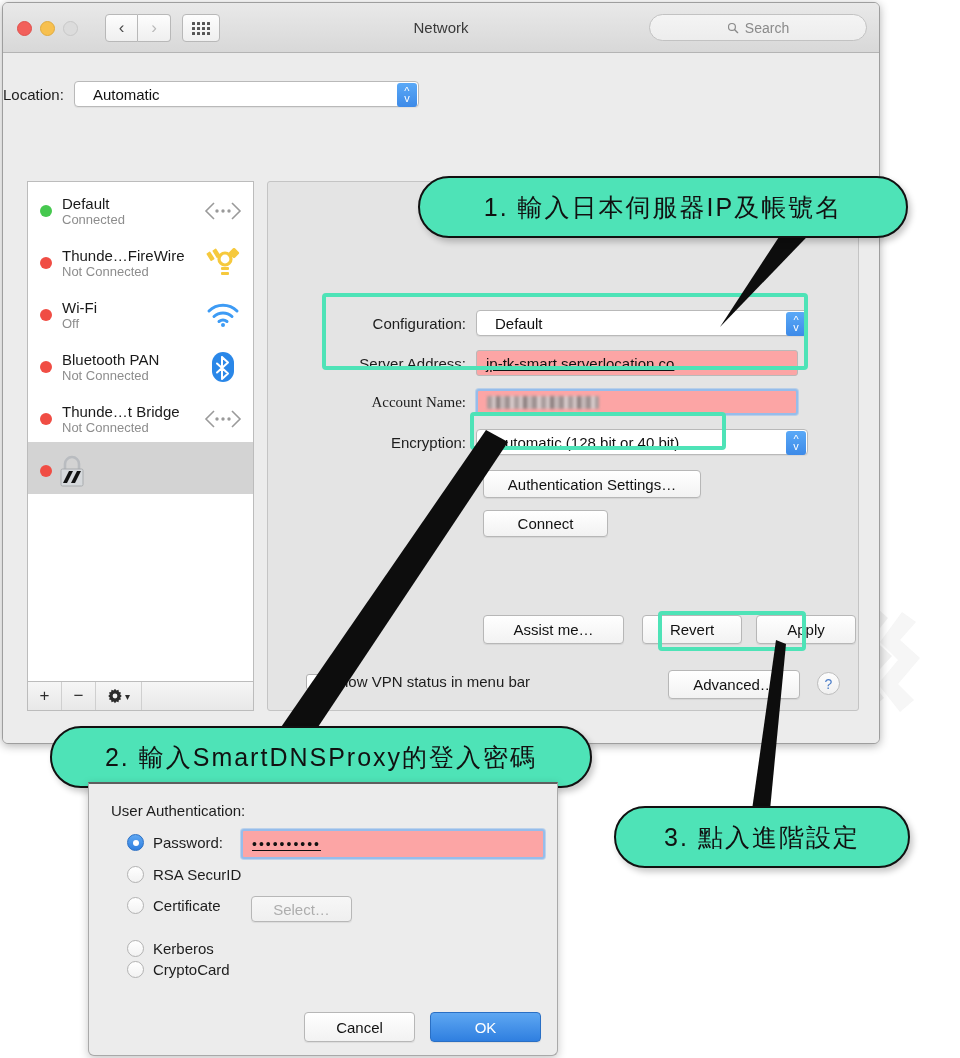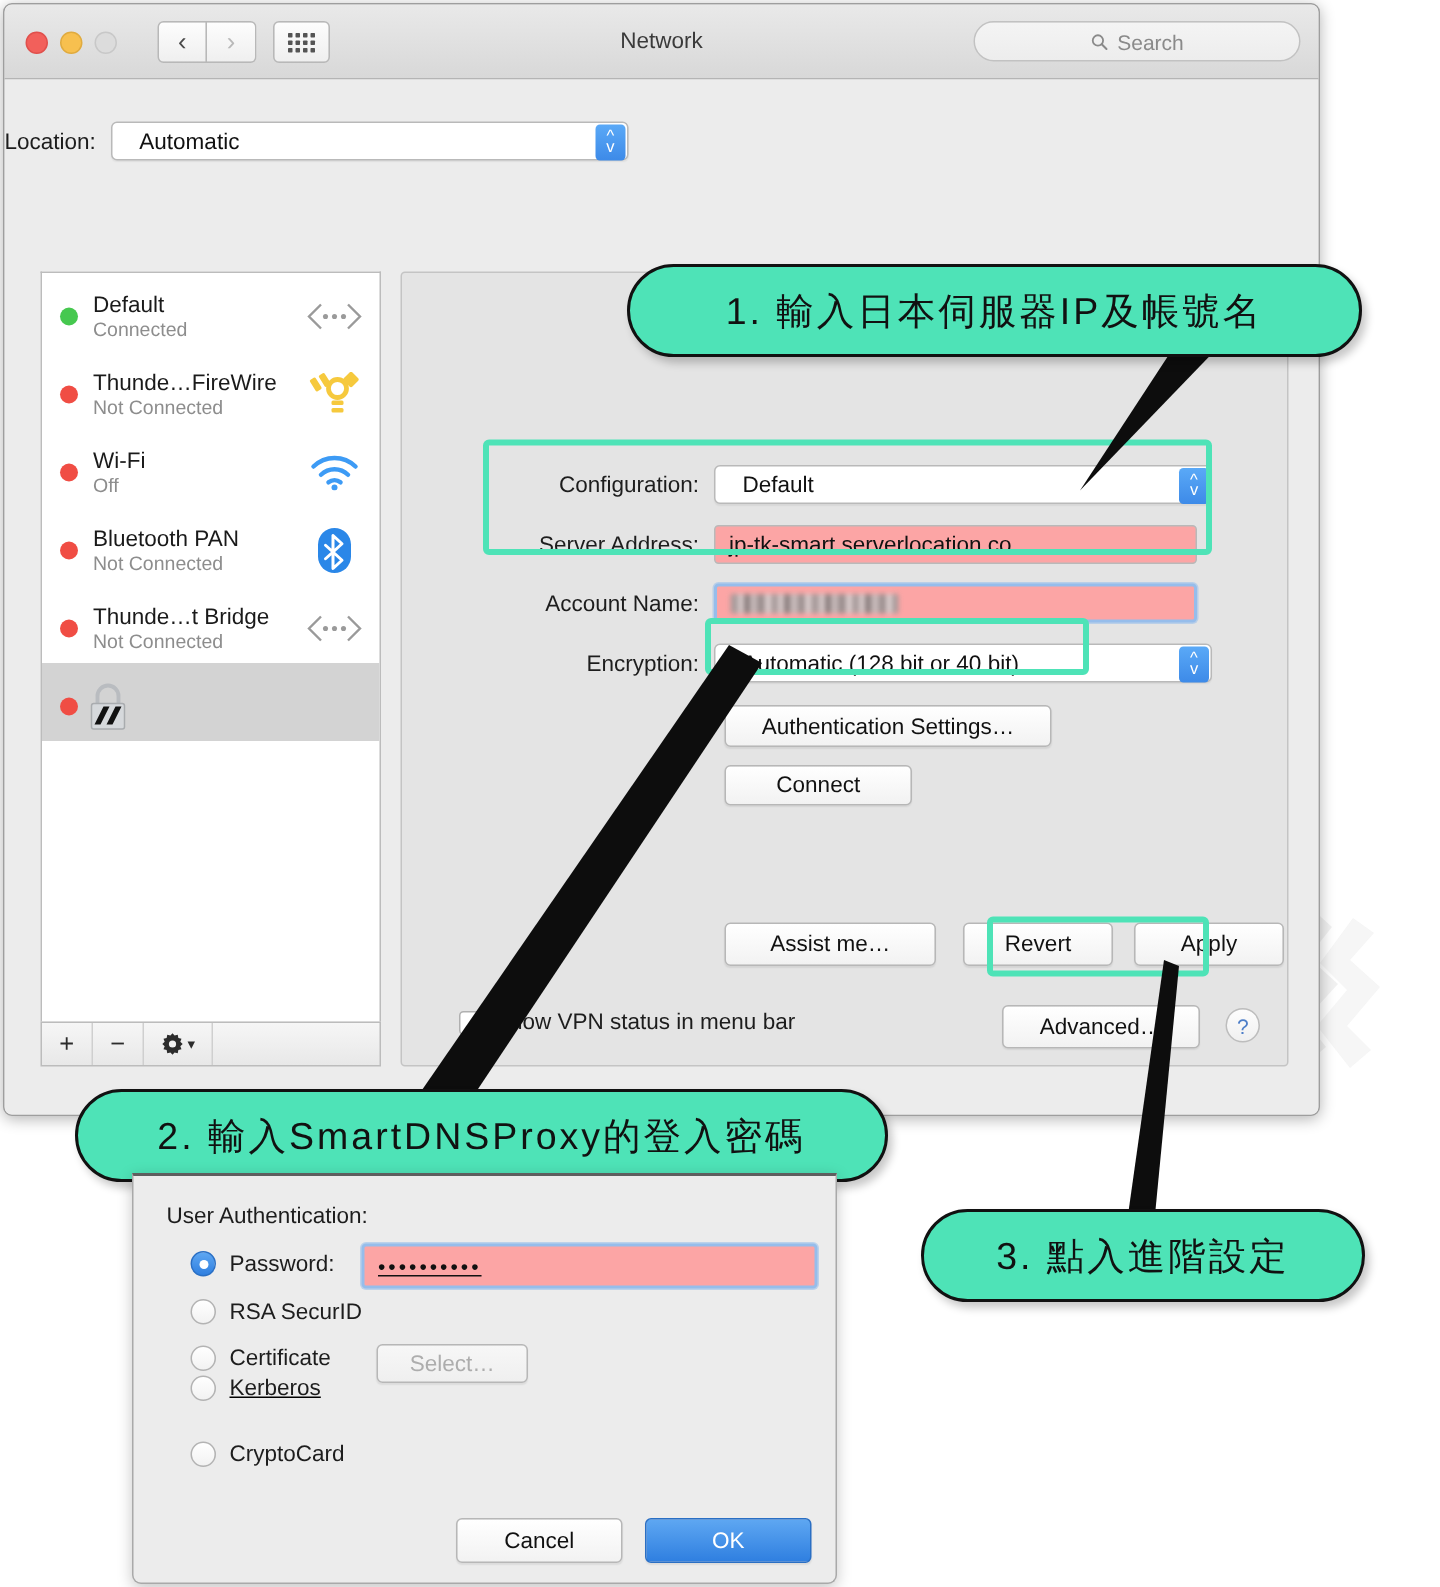--- a/index.html
+++ b/index.html
@@ -493,21 +493,21 @@
         </div>
 
         <div class="frow" style="left:18px; top:168px;">
           <span class="flabel" style="width:180px;">Server Address:</span>
           <div class="tfield" style="width:322px; margin-left:10px;">
             <span>jp-tk-smart.serverlocation.co</span>
           </div>
         </div>
 
         <div class="frow" style="left:18px; top:207px;">
-          <span class="flabel" style="width:180px;">Account Name:</span>
+          <span class="flabel" style="width:180px;font-family:Liberation Serif, serif;">Account Name:</span>
           <div class="tfield focus" style="width:322px; margin-left:10px;">
             <div class="redacted"></div>
           </div>
         </div>
 
         <div class="frow" style="left:18px; top:247px;">
           <span class="flabel" style="width:180px;">Encryption:</span>
           <div class="popup" style="width:332px; margin-left:10px;">
             <span>Automatic (128 bit or 40 bit)</span>
             <span class="stepper">
@@ -581,21 +581,21 @@
       <div class="radio"></div>
       <span class="lbl">RSA SecurID</span>
     </div>
 
     <div class="radiorow" style="left:38px; top:113px;">
       <div class="radio"></div>
       <span class="lbl">Certificate</span>
     </div>
     <div class="btn disabled" style="position:absolute; left:162px; top:112px; width:101px; height:26px;">Select…</div>
 
-    <div class="radiorow" style="left:38px; top:133px;text-decoration:underline;">
+    <div class="radiorow" style="left:38px; top:156px;">
       <div class="radio"></div>
       <span class="lbl">Kerberos</span>
     </div>
 
     <div class="radiorow" style="left:38px; top:177px;">
       <div class="radio"></div>
       <span class="lbl">CryptoCard</span>
     </div>
 
     <div class="btn" style="position:absolute; left:215px; top:228px; width:111px; height:30px;">Cancel</div>

